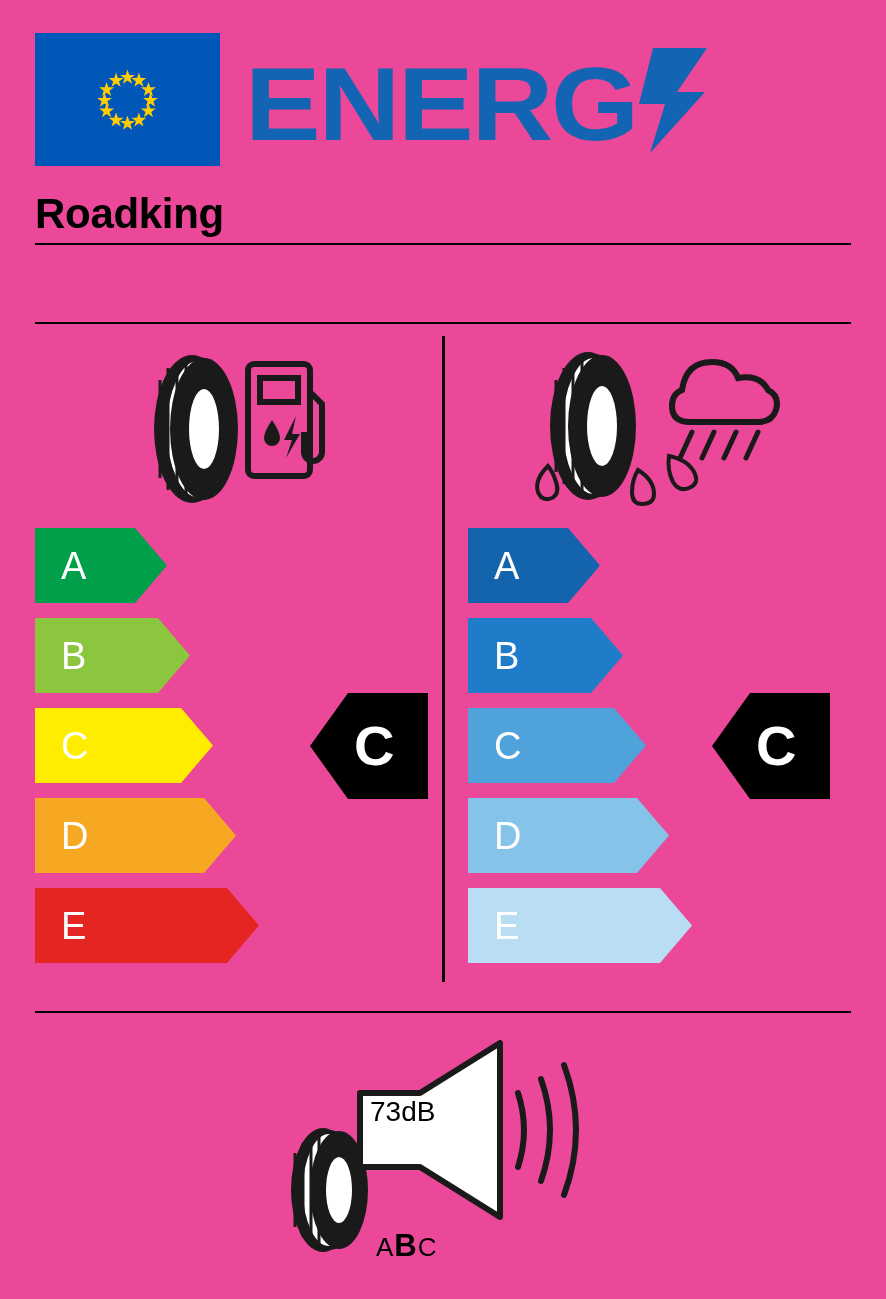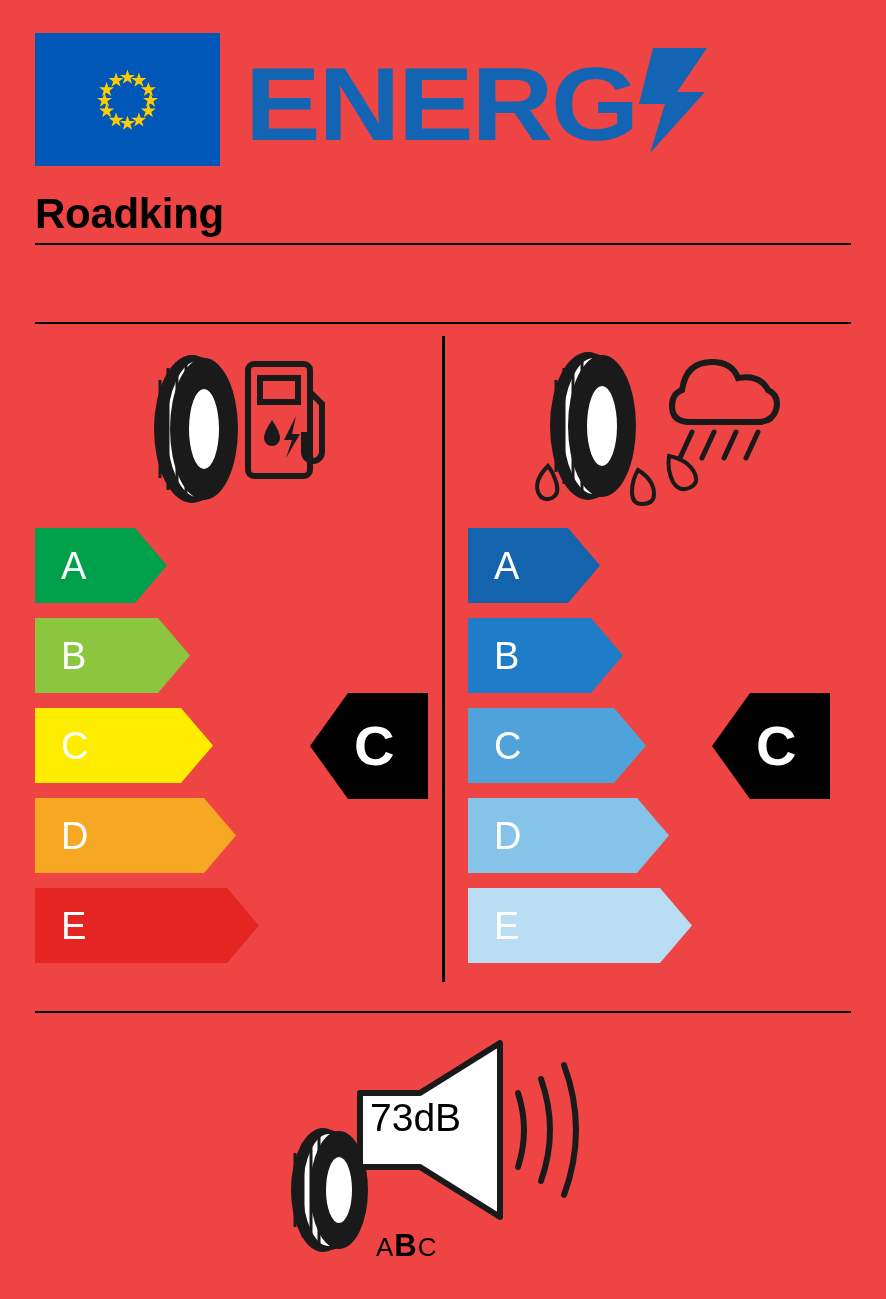--- a/index.html
+++ b/index.html
@@ -8,21 +8,21 @@
     background: #ffffff;
   }
   body {
     font-family: "Liberation Sans", sans-serif;
     -webkit-font-smoothing: antialiased;
   }
   .label {
     position: relative;
     width: 886px;
     height: 1299px;
-    background: #ef4444;
+    background: #ec4899;
     overflow: hidden;
   }
 
   
   .eu-flag {
     position: absolute;
     left: 35px;
     top: 33px;
     width: 185px;
     height: 133px;
@@ -130,21 +130,21 @@
     letter-spacing: 1px;
   }
   .noise-classes .sel {
     font-size: 31px;
     font-weight: bold;
   }
   .noise-db {
     position: absolute;
     left: 370px;
     top: 1096px;
-    font-size: 39px;
+    font-size: 28px;
     color: #000000;
     font-weight: normal;
   }
 </style>
 </head>
 <body>
 
 <div class="label">
 
   <div class="eu-flag">

